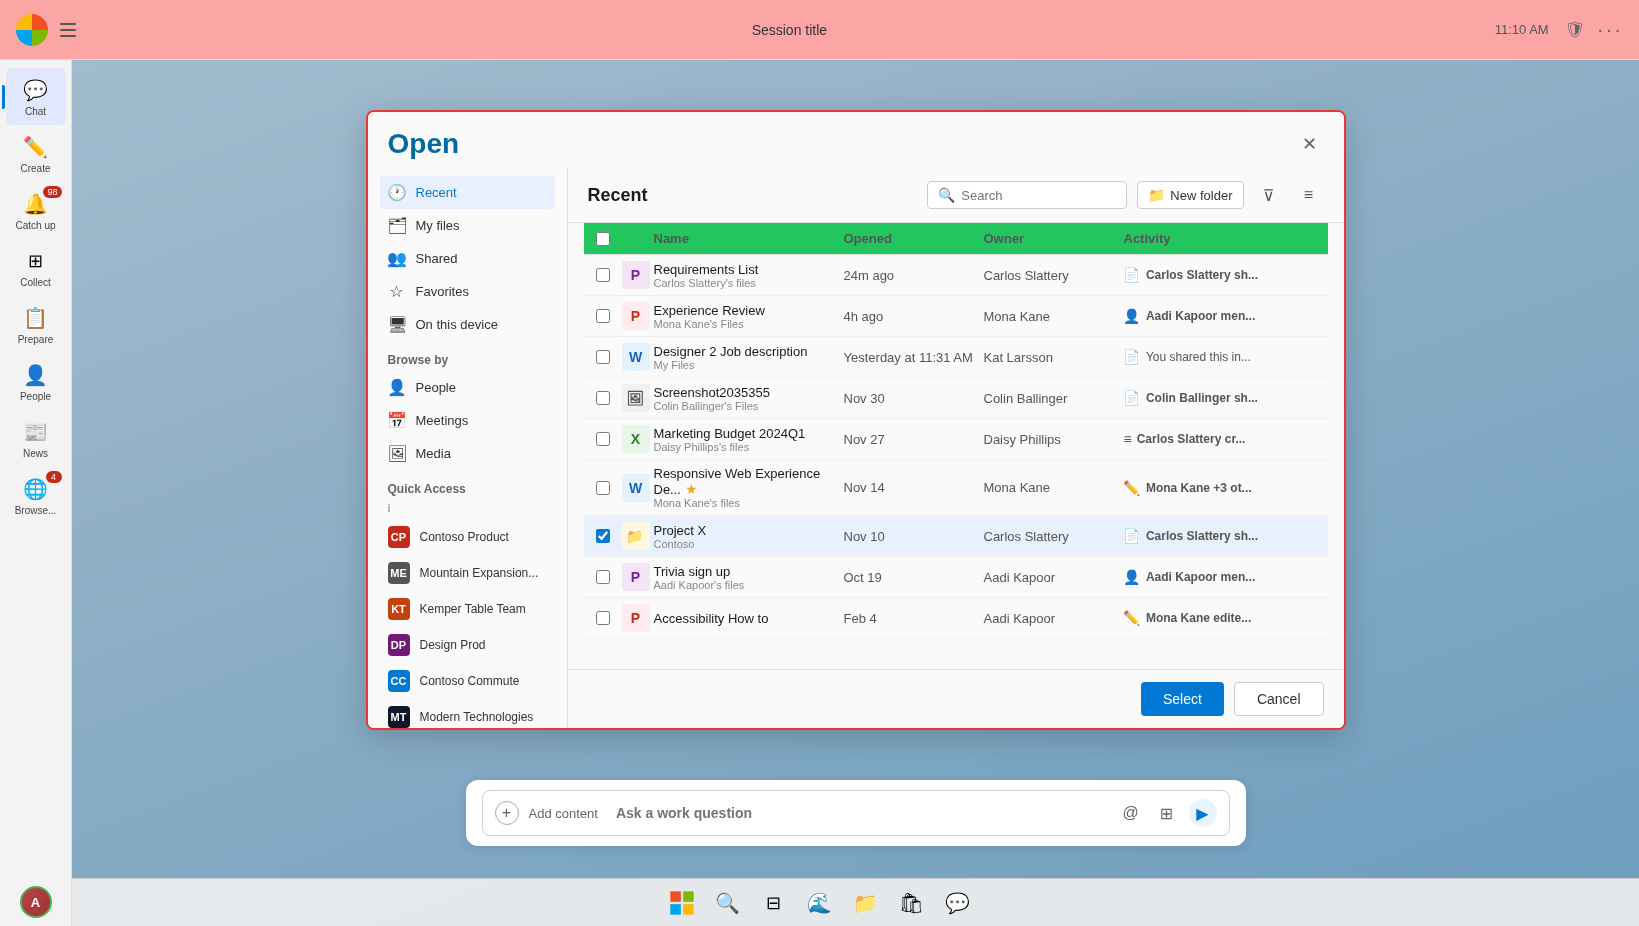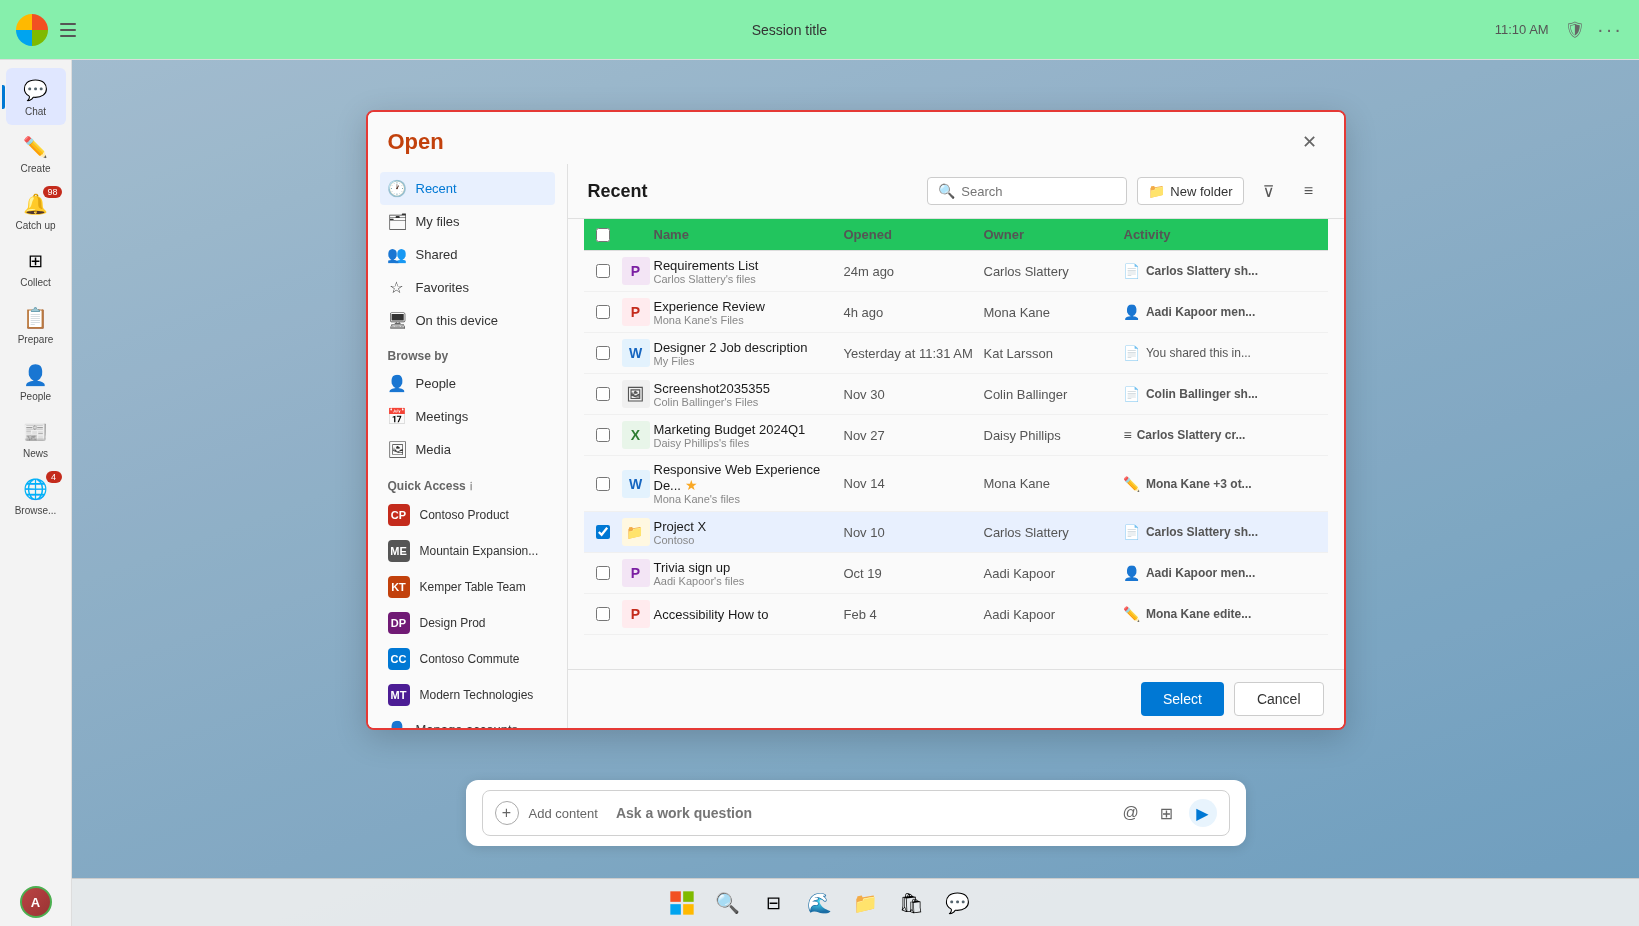--- a/index.html
+++ b/index.html
@@ -10,21 +10,21 @@
       font-family: 'Segoe UI', Arial, sans-serif;
       overflow: hidden;
       position: relative;
     }
 
     
     .top-bar {
       position: absolute;
       top: 0; left: 0; right: 0;
       height: 60px;
-      background: #86efac;
+      background: #fca5a5;
       display: flex;
       align-items: center;
       padding: 0 16px;
       border-bottom: 1px solid #ddd;
       z-index: 10;
     }
     .top-bar-logo {
       width: 32px; height: 32px;
       border-radius: 50%;
       background: conic-gradient(#f25022 90deg, #7fba00 90deg 180deg, #00a4ef 180deg 270deg, #ffb900 270deg);
@@ -159,23 +159,23 @@
     }
 
     
     .dialog-header {
       display: flex;
       align-items: center;
       padding: 16px 20px 8px 20px;
       background: #fafafa;
     }
     .dialog-title {
-      font-size: 22px;
+      font-size: 28px;
       font-weight: 600;
-      color: #c2410c;
+      color: #0369a1;
     }
     .dialog-close {
       margin-left: auto;
       cursor: pointer;
       width: 28px; height: 28px;
       display: flex; align-items: center; justify-content: center;
       border-radius: 4px;
     }
 
     
@@ -573,21 +573,21 @@
         </div>
         <div class="left-panel-item">
           <span class="left-panel-icon">📅</span>
           <span>Meetings</span>
         </div>
         <div class="left-panel-item">
           <span class="left-panel-icon">🖼</span>
           <span>Media</span>
         </div>
 
-        <div class="left-panel-section" style="display:flex;align-items:flex-end;gap:4px;">
+        <div class="left-panel-section" style="display:flex;align-items:flex-start;gap:4px;flex-direction:column;">
           <span>Quick Access</span>
           <span style="font-size:11px;color:#999;">ℹ</span>
         </div>
 
         <div id="qa-items">
             <div class="left-panel-item">
     <div class="qa-dot" style="background:#c42b1c;">CP</div>
     <span style="font-size:12px;white-space:nowrap;overflow:hidden;text-overflow:ellipsis;">Contoso Product</span>
   </div>
             <div class="left-panel-item">
@@ -600,21 +600,21 @@
   </div>
             <div class="left-panel-item">
     <div class="qa-dot" style="background:#701a75;">DP</div>
     <span style="font-size:12px;white-space:nowrap;overflow:hidden;text-overflow:ellipsis;">Design Prod</span>
   </div>
             <div class="left-panel-item">
     <div class="qa-dot" style="background:#0078d4;">CC</div>
     <span style="font-size:12px;white-space:nowrap;overflow:hidden;text-overflow:ellipsis;">Contoso Commute</span>
   </div>
             <div class="left-panel-item">
-    <div class="qa-dot" style="background:#4c1d95;">MT</div>
+    <div class="qa-dot" style="background:#0f172a;">MT</div>
     <span style="font-size:12px;white-space:nowrap;overflow:hidden;text-overflow:ellipsis;">Modern Technologies</span>
   </div>
           </div>
 
         <div class="left-panel-item">
           <span class="left-panel-icon">👤</span>
           <span>Manage accounts</span>
         </div>
       </div>
 

